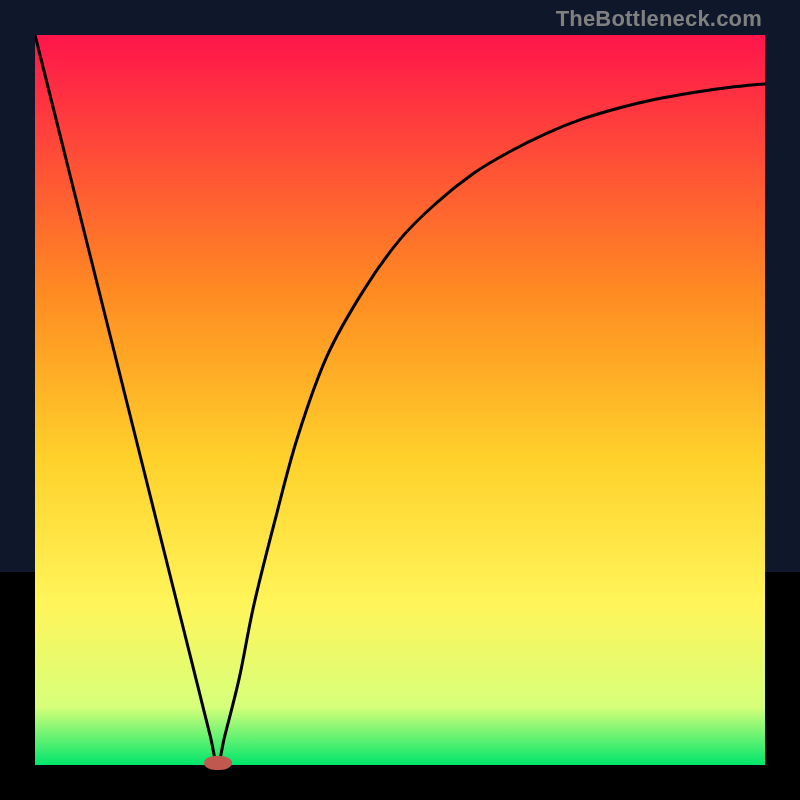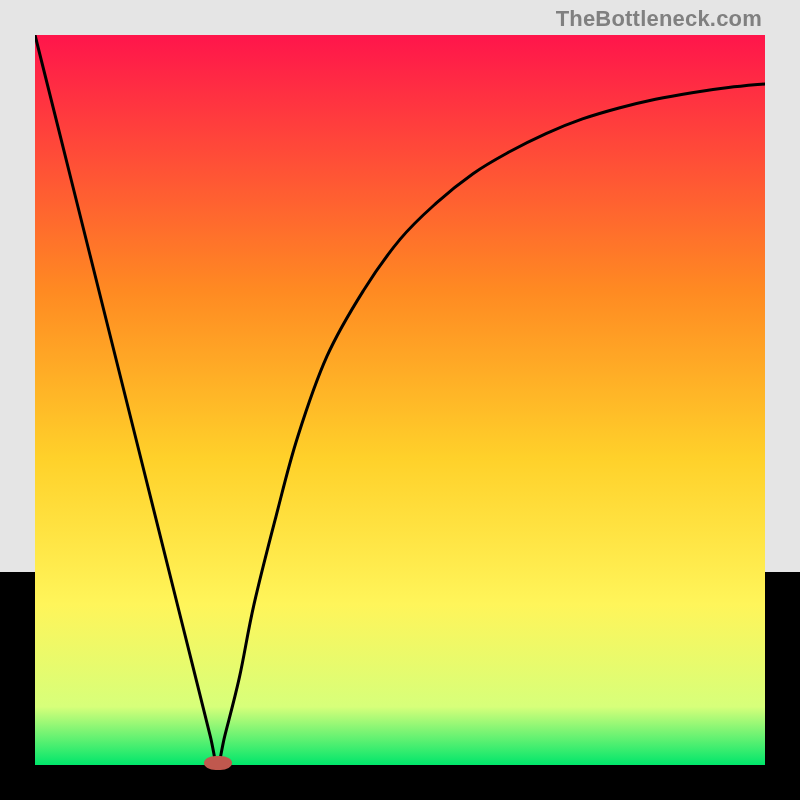--- a/index.html
+++ b/index.html
@@ -9,21 +9,21 @@
     height: 800px;
     background: #000;
     overflow: hidden;
   }
   .frame {
     position: absolute;
     left: 0;
     top: 0;
     width: 800px;
     height: 572px;
-    background: #e5e5e5;
+    background: #0f172a;
   }
   .plot {
     position: absolute;
     left: 35px;
     top: 35px;
     width: 730px;
     height: 730px;
     
   }
   .watermark {

